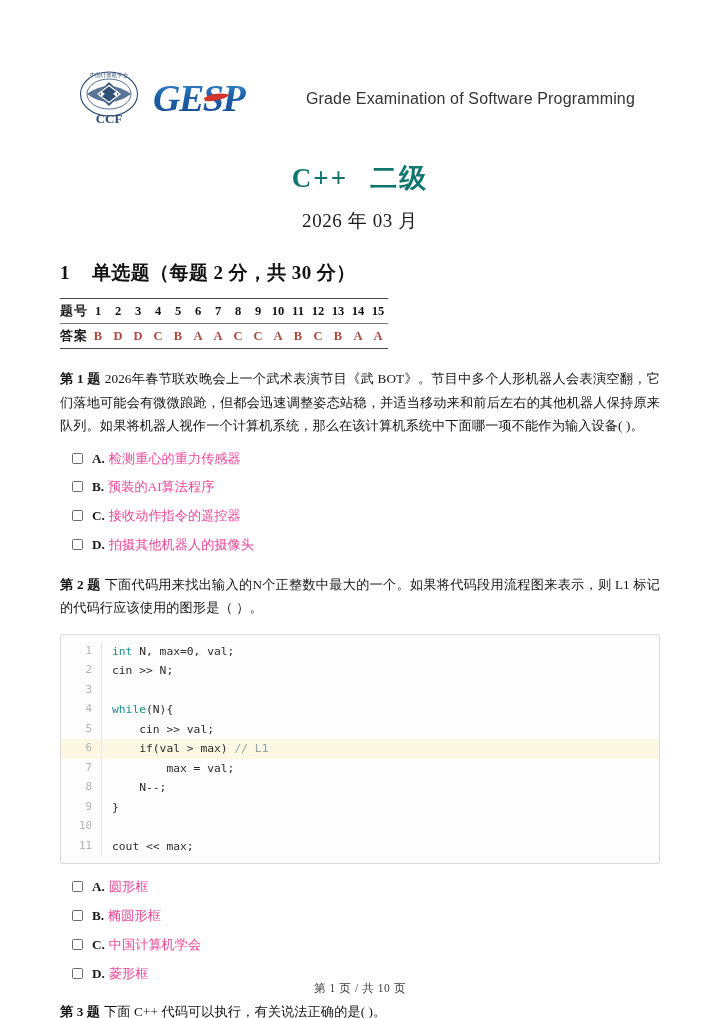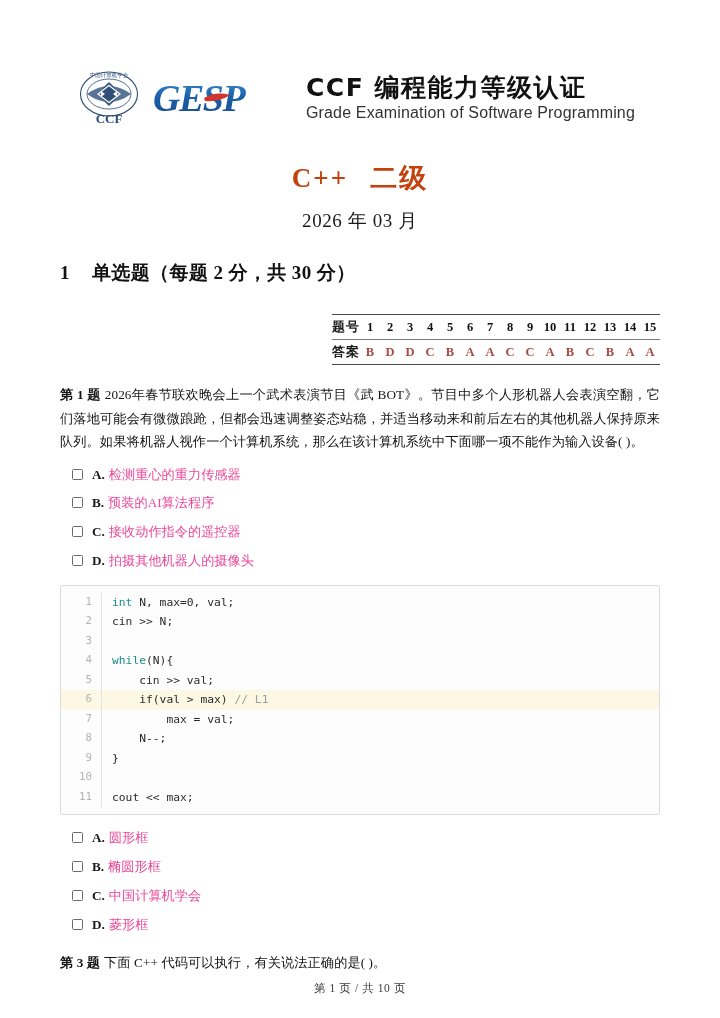--- a/index.html
+++ b/index.html
@@ -69,21 +69,21 @@
     white-space: nowrap;
   }
 
   
   .exam-title {
     text-align: center;
     font-size: 27px;
     font-weight: bold;
     margin-top: 26px;
     letter-spacing: 2px;
-    color: #c2410c;
+    color: #0f766e;
   }
   .exam-title .lvl { margin-left: 22px; }
   .exam-date {
     text-align: center;
     font-size: 19px;
     margin-top: 12px;
     color: #1a1a1a;
     letter-spacing: 0.6px;
   }
 
@@ -93,22 +93,22 @@
     font-size: 19px;
     font-weight: bold;
     color: #111;
     letter-spacing: 0.4px;
   }
   .section-heading .sec-num { margin-right: 22px; }
 
   
   .answer-table-wrap {
     display: flex;
-    justify-content: flex-end;
-    margin-top: 28px;
+    justify-content: flex-start;
+    margin-top: 12px;
   }
   table.answer-key {
     border-collapse: collapse;
     font-size: 12.5px;
   }
   table.answer-key td, table.answer-key th {
     padding: 3px 0 3px 0;
     text-align: center;
     font-weight: bold;
     min-width: 20px;
@@ -245,21 +245,20 @@
           <stop offset="0%" stop-color="#3f8fd0"></stop>
           <stop offset="48%" stop-color="#1a5fa8"></stop>
           <stop offset="100%" stop-color="#1b4e8c"></stop>
         </linearGradient>
       </defs>
       <text x="6" y="76" font-family="Liberation Serif, serif" font-size="76" font-weight="bold" font-style="italic" fill="url(#gespGrad)" letter-spacing="-3">GESP</text>
       <path d="M108 50 Q132 36 160 44 Q140 58 110 56 Z" fill="#d0342c"></path>
     </svg>
 
     <div class="title-block">
-      <div class="title-cn">CCF 编程能力等级认证</div>
       <div class="title-en">Grade Examination of Software Programming</div>
     </div>
   </div>
 
   <div class="exam-title">
     <span>C++</span><span class="lvl">二级</span>
   </div>
   <div class="exam-date">2026 年 03 月</div>
 
   <div class="section-heading">
@@ -328,20 +327,23 @@
       <span class="opt-letter">C.</span>
       <span class="opt-text">接收动作指令的遥控器</span>
     </div>
     <div class="option">
       <span class="checkbox"></span>
       <span class="opt-letter">D.</span>
       <span class="opt-text">拍摄其他机器人的摄像头</span>
     </div>
   </div>
 
+  <div class="question">
+    <span class="q-label">第 2 题</span><span>下面代码用来找出输入的N个正整数中最大的一个。如果将代码段用流程图来表示，则 L1 标记的代码行应该使用的图形是（ ）。</span>
+  </div>
 
   <div class="code-block">
     <table class="code">
         <tbody>
           <tr>
             <td class="ln">1</td>
             <td class="src"><span class="kw">int</span><span> N, max=0, val;</span></td>
           </tr>
           <tr>
             <td class="ln">2</td>

